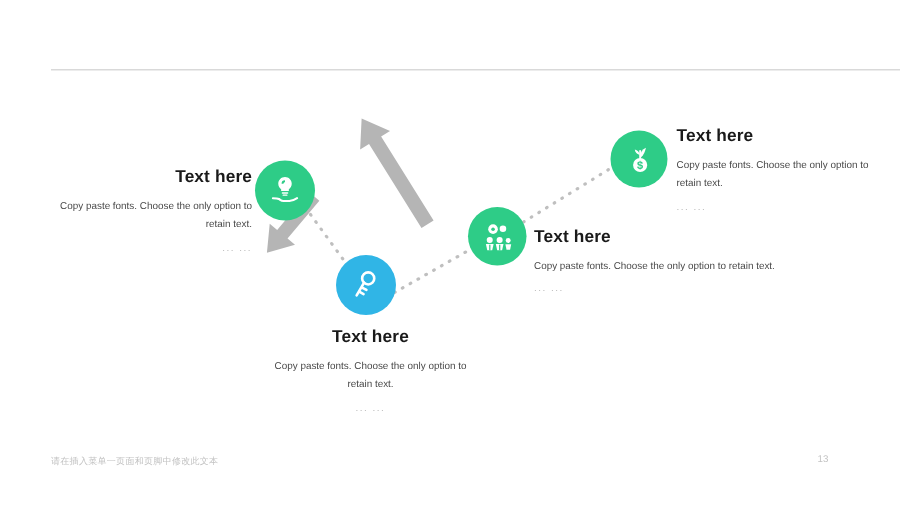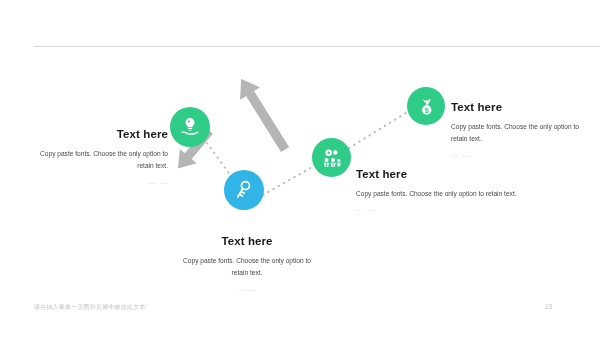--- a/index.html
+++ b/index.html
@@ -51,21 +51,21 @@
   .node-3 { left: 312px; top: 138px; width: 39px; height: 39px; background: #2ECC87; }
   .node-4 { left: 407px; top: 87px; width: 38px; height: 38px; background: #2ECC87; }
 
   
   .txt-block { position: absolute; }
   .txt-title {
     font-size: 11.5px;
     font-weight: bold;
     color: #1a1a1a;
     letter-spacing: 0.1px;
-    margin: 16px 0 7px 0;
+    margin: 0 0 7px 0;
     line-height: 1.15;
   }
   .txt-body {
     font-size: 6.6px;
     color: #4a4a4a;
     line-height: 1.85;
     margin: 0;
   }
   .txt-dots {
     font-size: 6.6px;

